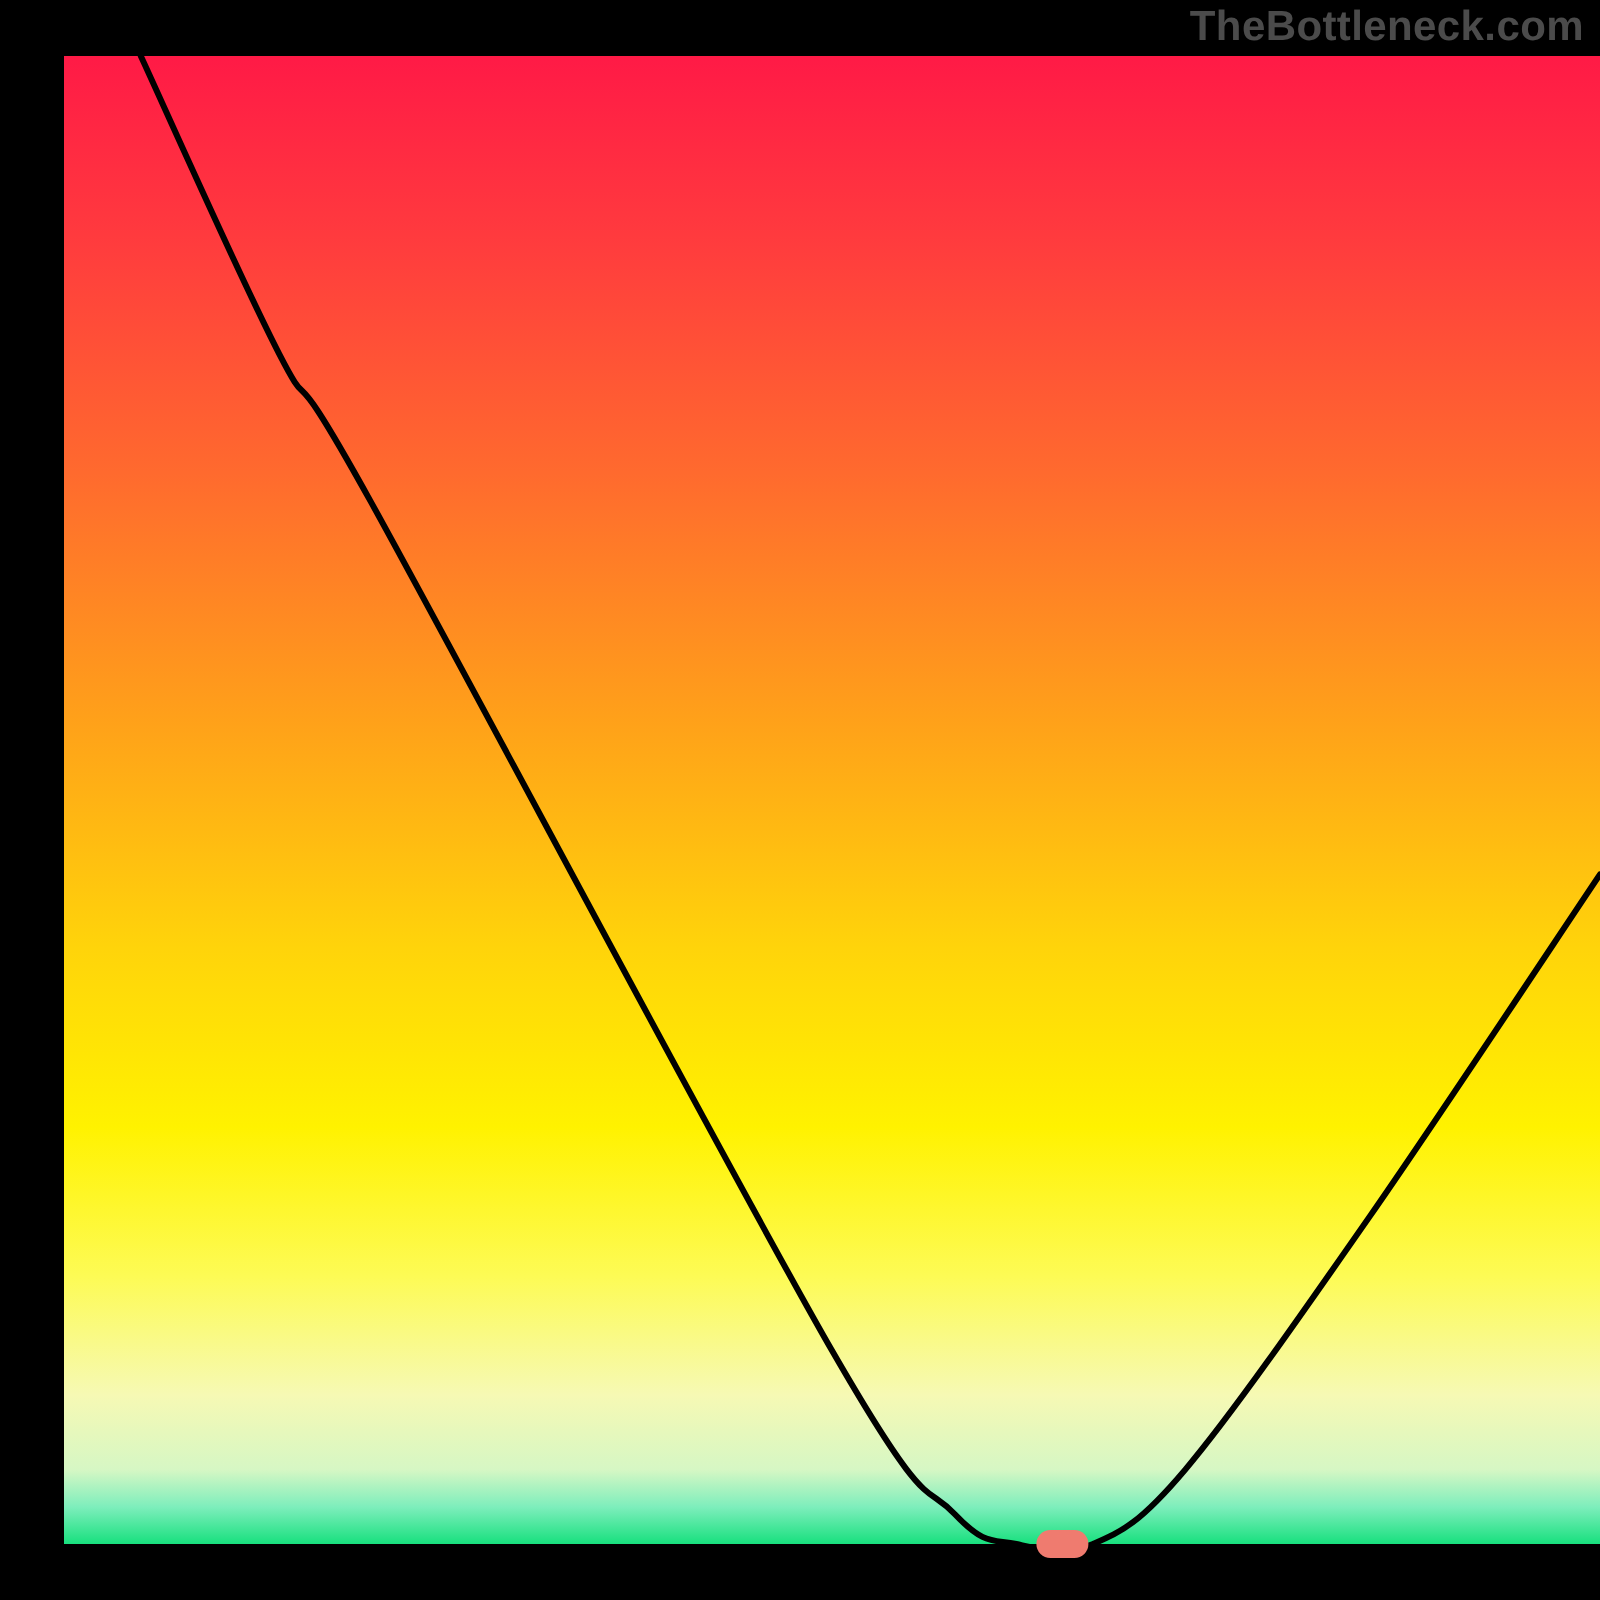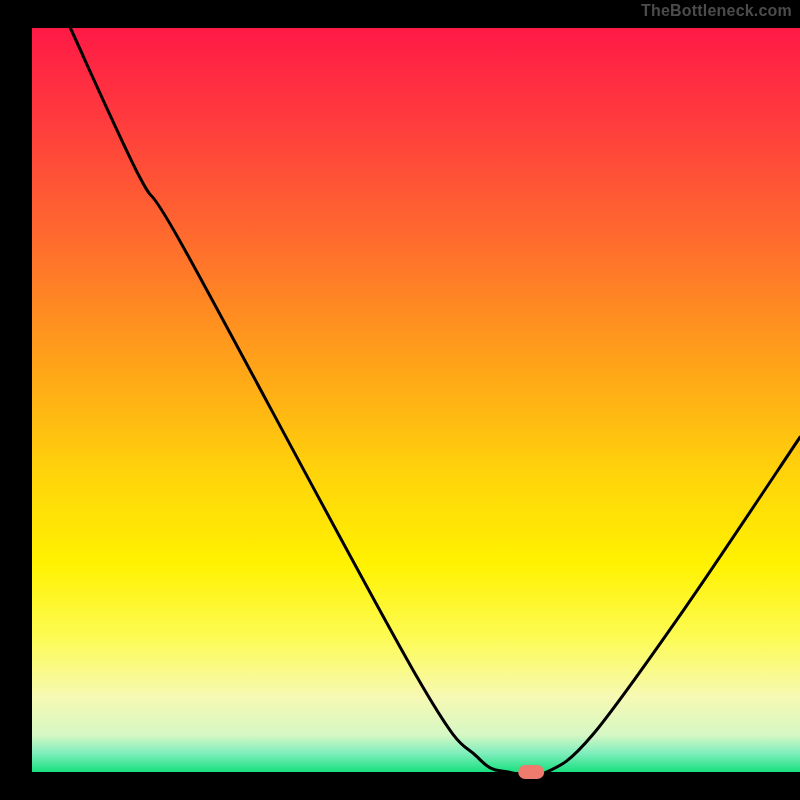--- a/index.html
+++ b/index.html
@@ -14,21 +14,21 @@
   .frame {
     position: relative;
     width: 800px;
     height: 800px;
   }
   .watermark {
     position: absolute;
     top: 2px;
     right: 8px;
     color: #4b4b4b;
-    font-size: 16px;
+    font-size: 21px;
     font-weight: bold;
     z-index: 10;
     letter-spacing: 0.2px;
   }
   svg {
     display: block;
   }
 </style>
 </head>
 <body>

